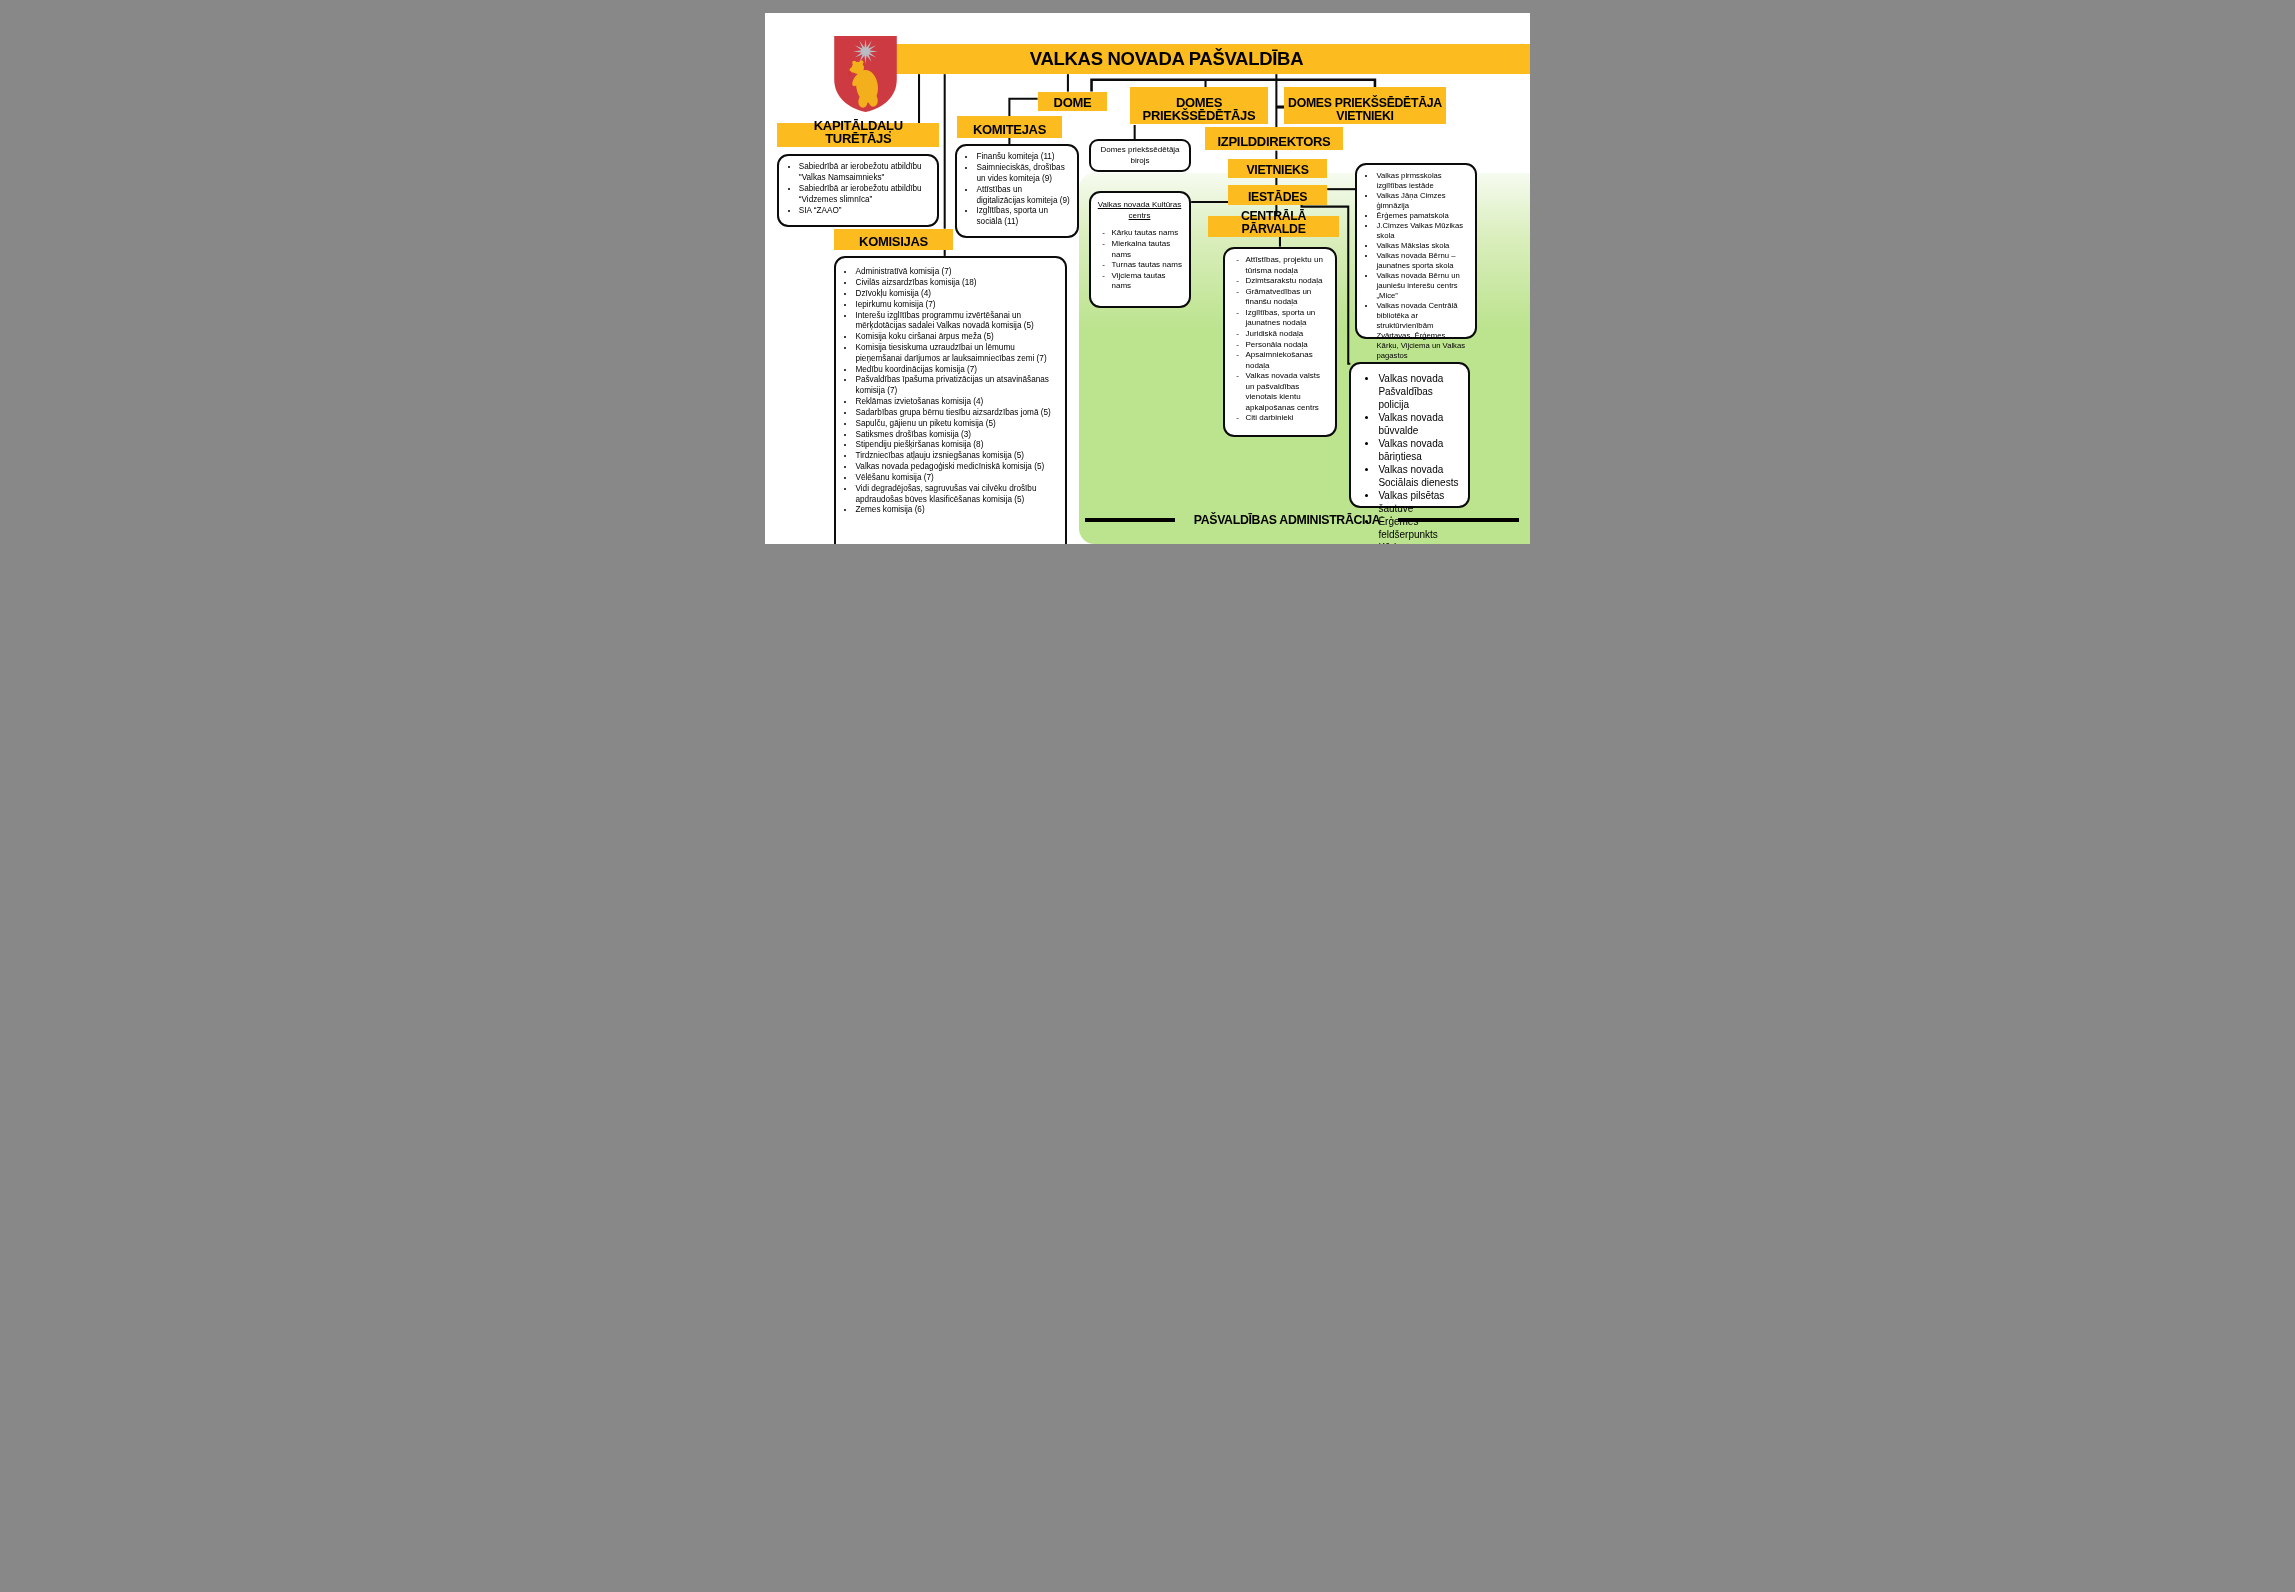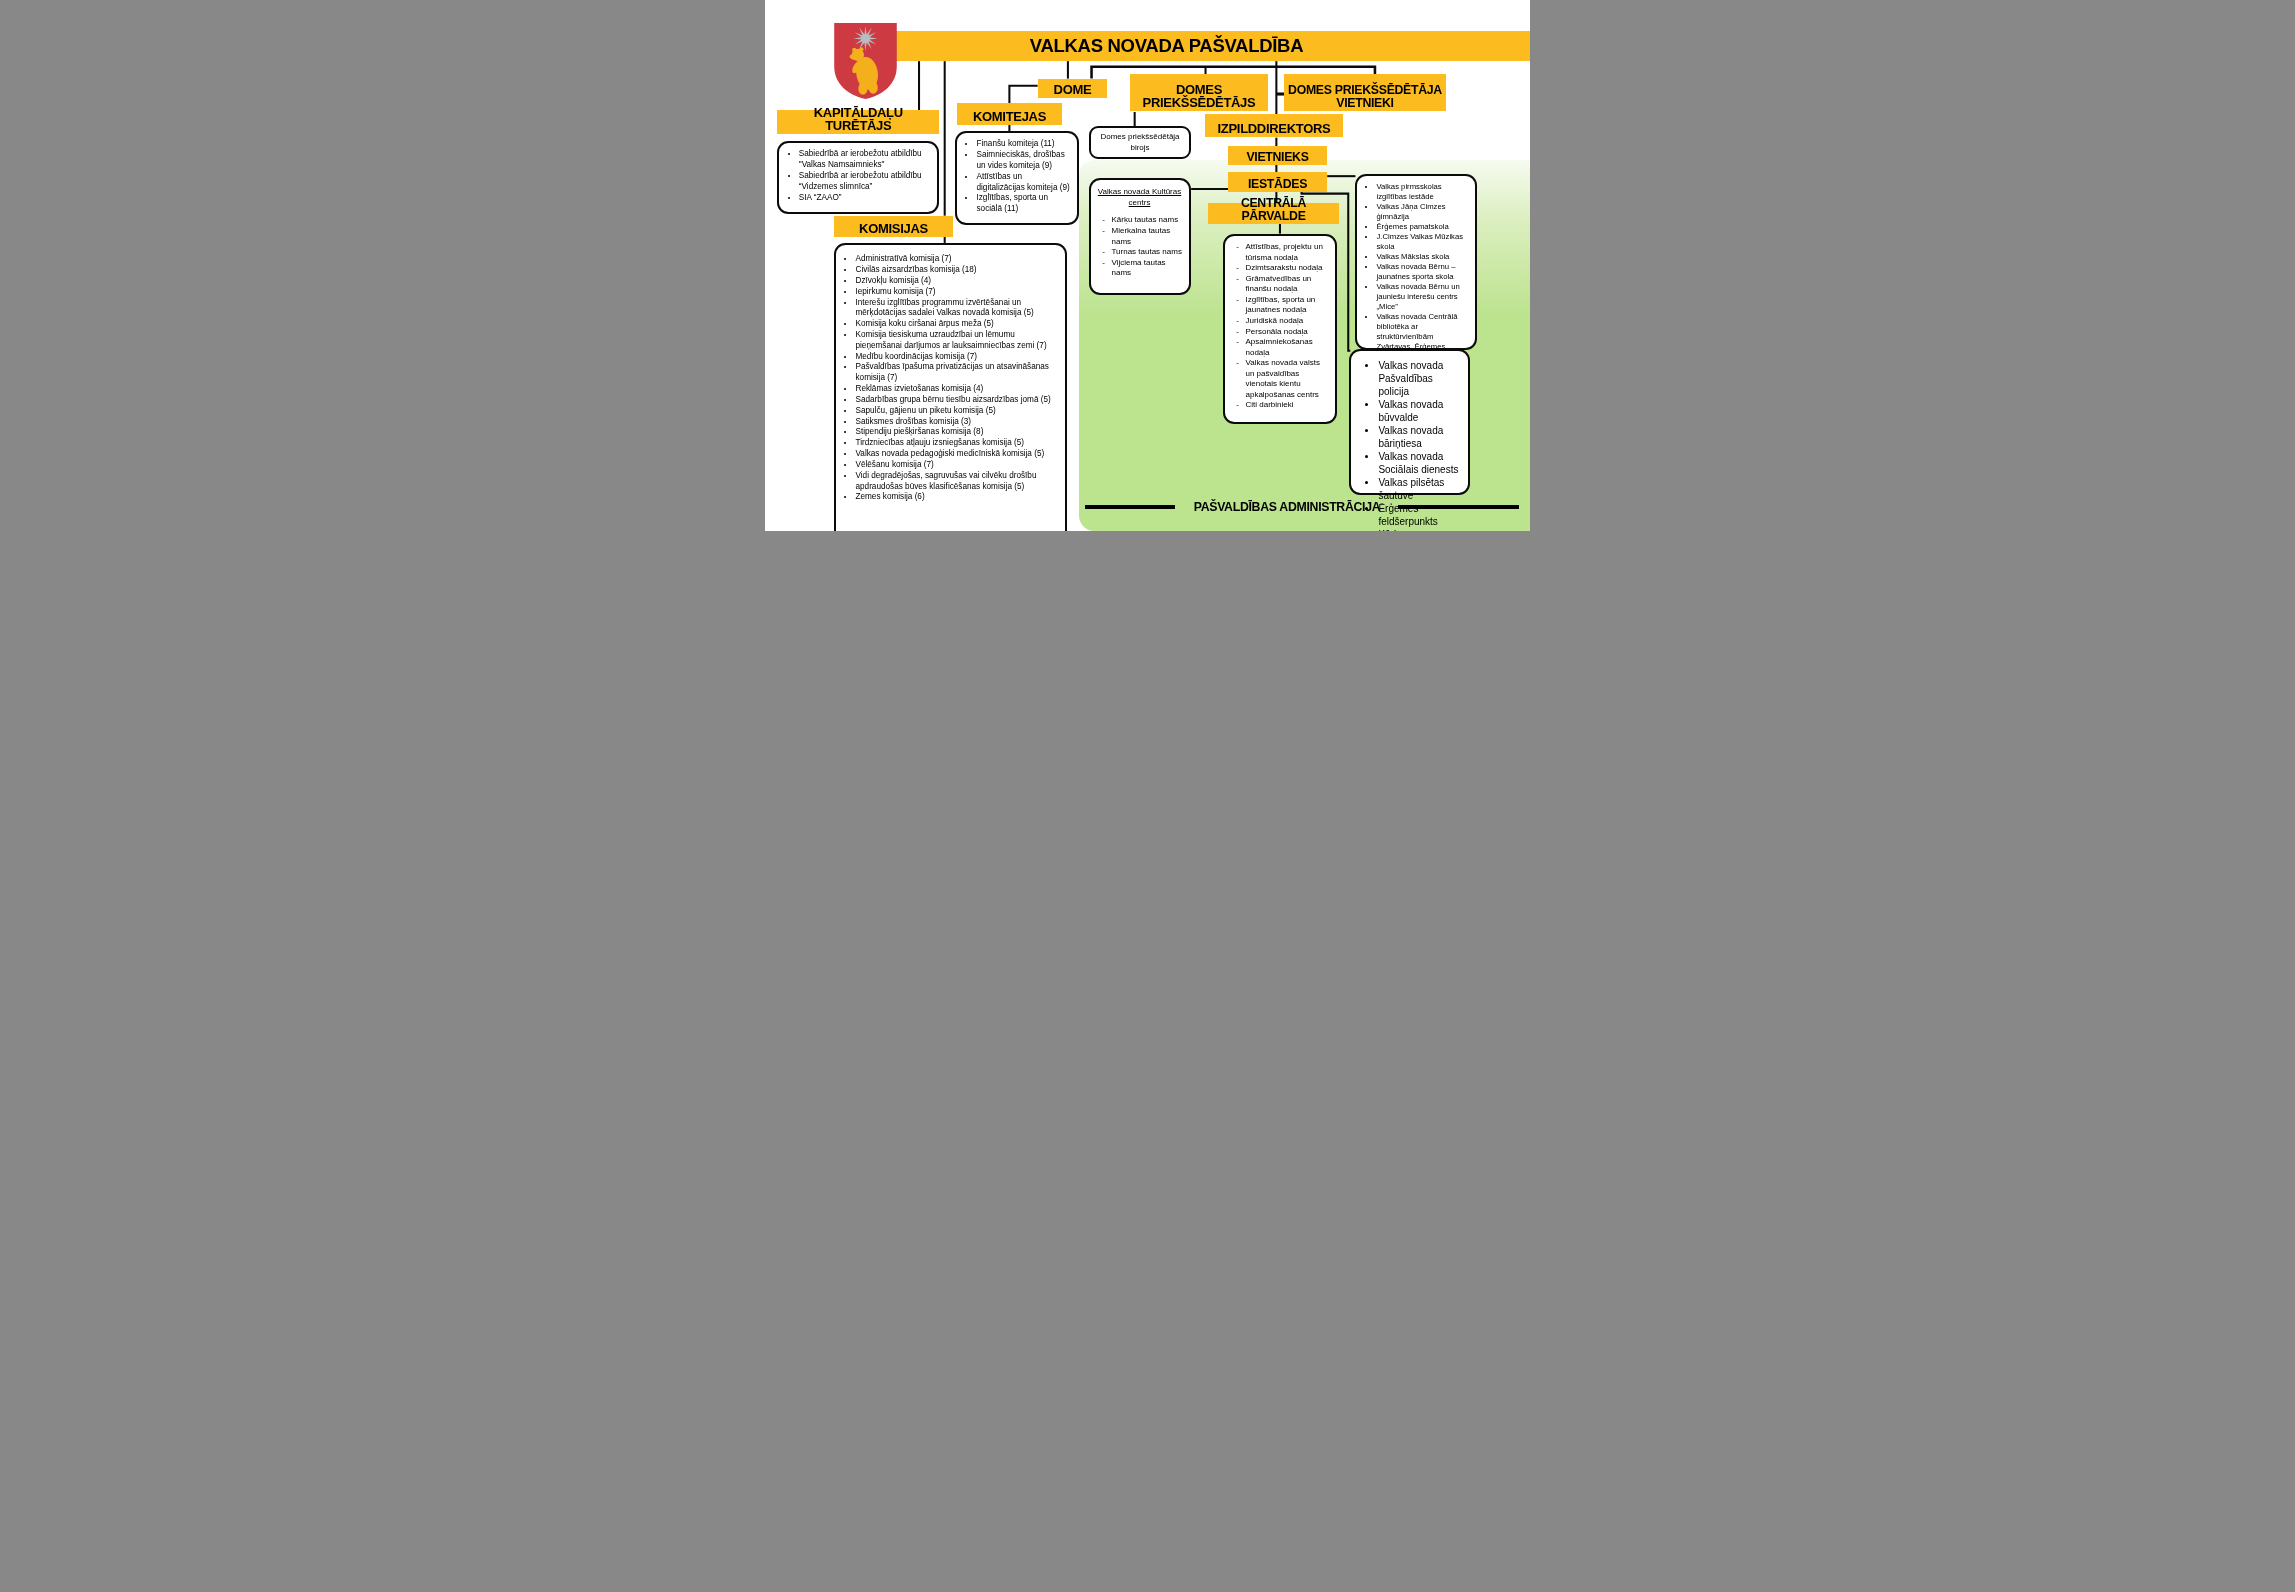--- a/index.html
+++ b/index.html
@@ -1,17 +1,17 @@
 <!DOCTYPE html>
 <html style="--orange: #FCBC1F; --green: #BCE38E;font-size:8.2px"><head>
 <meta charset="utf-8">
 <style>
   html,body{margin:0;padding:0;background:#888;}
   .stage{
-    position:relative; width:765px; height:531px; margin:0 auto;
+    position:relative; width:765px; height:531px; margin:13px auto;
     background:#ffffff; overflow:hidden;
     font-family:"Liberation Sans","DejaVu Sans",sans-serif; color:#000;
   }
   .zone{
     position:absolute; left:314px; top:160px; width:451px; height:371px;
     border-radius:15.4px 0 0 15.4px;
     background:linear-gradient(180deg,#f6fbf0 0%,#dcefc0 16%,var(--green,#bce38e) 42%,var(--green,#bce38e) 100%);
   }
   svg.wires{position:absolute; left:0; top:0; z-index:2; pointer-events:none;}
   .hdr{
@@ -186,21 +186,21 @@
         <li>Izglītības, sporta un jaunatnes nodaļa</li>
         <li>Juridiskā nodaļa</li>
         <li>Personāla nodaļa</li>
         <li>Apsaimniekošanas nodaļa</li>
         <li>Valkas novada valsts un pašvaldības vienotais kientu apkalpošanas centrs</li>
         <li>Citi darbinieki</li>
       </ul>
   </div>
 
 
-  <div class="panel" style="left:590px;top:174px;width:122px;height:176px;font-size:7.7px;line-height:1.3;">
+  <div class="panel" style="left:590px;top:150px;width:122px;height:176px;font-size:7.7px;line-height:1.3;">
     <ul>
         <li>Valkas pirmsskolas izglītības iestāde</li>
         <li>Valkas Jāņa Cimzes ģimnāzija</li>
         <li>Ērģemes pamatskola</li>
         <li>J.Cimzes Valkas Mūzikas skola</li>
         <li>Valkas Mākslas skola</li>
         <li>Valkas novada Bērnu – jaunatnes sporta skola</li>
         <li>Valkas novada Bērnu un jauniešu interešu centrs „Mice”</li>
         <li>Valkas novada Centrālā bibliotēka ar struktūrvienībām Zvārtavas, Ērģemes, Kārķu, Vijciema un Valkas pagastos</li>
         <li>Valkas novadpētniecības muzejs</li>

